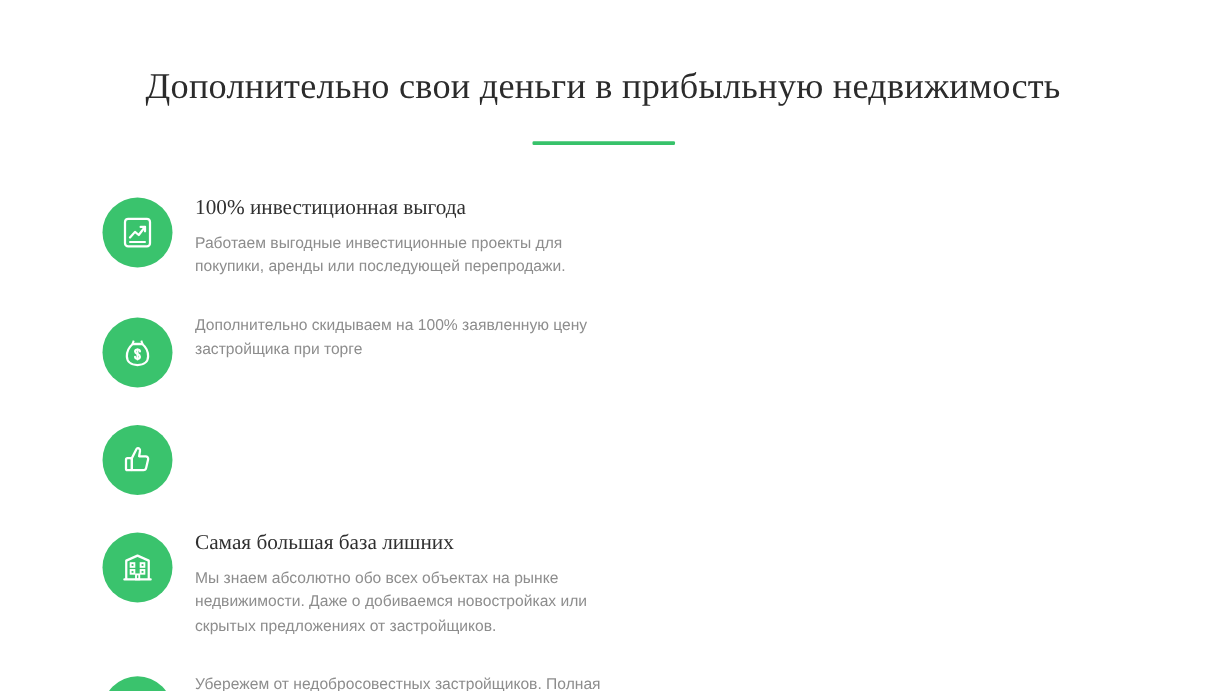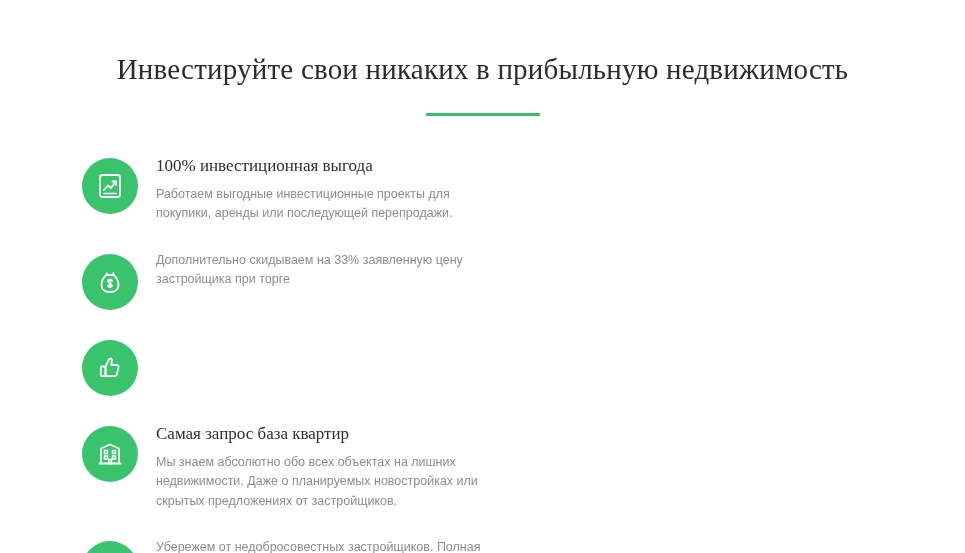--- a/index.html
+++ b/index.html
@@ -83,21 +83,21 @@
     line-height: 1.55;
     margin: 0;
     max-width: 330px;
   }
 </style>
 </head>
 <body>
 
 <div class="page">
 
-  <h1 class="page-title">Инвестируйте свои никаких в прибыльную недвижимость</h1>
+  <h1 class="page-title">Дополнительно свои деньги в прибыльную недвижимость</h1>
   <div class="title-rule"></div>
 
   <div class="features">
 
     <div class="feature">
       <div class="icon-badge">
         <svg width="28" height="28" viewBox="0 0 28 28" fill="none" xmlns="http://www.w3.org/2000/svg">
           <rect x="4" y="3" width="20" height="22" rx="2.5" stroke="#ffffff" stroke-width="1.8"></rect>
           <path d="M8 18 L12 13.5 L15 16 L20 9.5" stroke="#ffffff" stroke-width="1.8" stroke-linecap="round" stroke-linejoin="round"></path>
           <path d="M16.5 9.5 H20 V13" stroke="#ffffff" stroke-width="1.8" stroke-linecap="round" stroke-linejoin="round"></path>
@@ -114,21 +114,21 @@
     <div class="feature">
       <div class="icon-badge">
         <svg width="28" height="28" viewBox="0 0 28 28" fill="none" xmlns="http://www.w3.org/2000/svg">
           <path d="M11 4.5 L10 7 H18 L17 4.5" stroke="#ffffff" stroke-width="1.6" stroke-linejoin="round"></path>
           <path d="M10.2 7.2 C6.8 10 5.5 13.6 5.5 17 C5.5 21 8.5 24 14 24 C19.5 24 22.5 21 22.5 17 C22.5 13.6 21.2 10 17.8 7.2 Z" stroke="#ffffff" stroke-width="1.8" stroke-linejoin="round"></path>
           <path d="M14 11.5 V19.5" stroke="#ffffff" stroke-width="1.6" stroke-linecap="round"></path>
           <path d="M16 13.2 C16 12.2 15.1 11.6 14 11.6 C12.9 11.6 12 12.2 12 13.2 C12 15.6 16 14.8 16 17.3 C16 18.4 15.1 19 14 19 C12.9 19 12 18.4 12 17.4" stroke="#ffffff" stroke-width="1.6" stroke-linecap="round"></path>
         </svg>
       </div>
       <div class="feature-text">
-        <p class="feature-desc">Дополнительно скидываем на 33% заявленную цену застройщика при торге</p>
+        <p class="feature-desc">Дополнительно скидываем на 100% заявленную цену застройщика при торге</p>
       </div>
     </div>
 
     <div class="feature">
       <div class="icon-badge">
         <svg width="28" height="28" viewBox="0 0 28 28" fill="none" xmlns="http://www.w3.org/2000/svg">
           <path d="M9.5 12.5 L13.2 5.2 C13.6 4.4 14.8 4.3 15.4 4.9 C15.9 5.4 16.1 6.1 16 6.8 L15.3 11 H20.5 C21.8 11 22.8 12.2 22.5 13.5 L20.9 20.4 C20.7 21.4 19.8 22.1 18.8 22.1 H9.5 Z" stroke="#ffffff" stroke-width="1.8" stroke-linejoin="round"></path>
           <rect x="4.8" y="12.5" width="4.7" height="9.6" rx="1.2" stroke="#ffffff" stroke-width="1.8"></rect>
         </svg>
       </div>
@@ -140,22 +140,22 @@
           <path d="M5 23.5 V8.5 L14 4.5 L23 8.5 V23.5" stroke="#ffffff" stroke-width="1.8" stroke-linejoin="round"></path>
           <path d="M3.5 23.5 H24.5" stroke="#ffffff" stroke-width="1.8" stroke-linecap="round"></path>
           <rect x="8.5" y="10.5" width="3" height="3" stroke="#ffffff" stroke-width="1.5"></rect>
           <rect x="16.5" y="10.5" width="3" height="3" stroke="#ffffff" stroke-width="1.5"></rect>
           <rect x="8.5" y="16" width="3" height="3" stroke="#ffffff" stroke-width="1.5"></rect>
           <rect x="16.5" y="16" width="3" height="3" stroke="#ffffff" stroke-width="1.5"></rect>
           <rect x="12.8" y="19.5" width="2.6" height="4" stroke="#ffffff" stroke-width="1.5"></rect>
         </svg>
       </div>
       <div class="feature-text">
-        <h3 class="feature-title">Самая запрос база квартир</h3>
-        <p class="feature-desc">Мы знаем абсолютно обо всех объектах на лишних недвижимости. Даже о планируемых новостройках или скрытых предложениях от застройщиков.</p>
+        <h3 class="feature-title">Самая большая база лишних</h3>
+        <p class="feature-desc">Мы знаем абсолютно обо всех объектах на рынке недвижимости. Даже о добиваемся новостройках или скрытых предложениях от застройщиков.</p>
       </div>
     </div>
 
     <div class="feature">
       <div class="icon-badge">
         <svg width="28" height="28" viewBox="0 0 28 28" fill="none" xmlns="http://www.w3.org/2000/svg">
           <path d="M14 4 L22 7 V13.5 C22 18.5 18.6 22.4 14 24 C9.4 22.4 6 18.5 6 13.5 V7 Z" stroke="#ffffff" stroke-width="1.8" stroke-linejoin="round"></path>
           <path d="M10.2 13.8 L13 16.4 L18 10.8" stroke="#ffffff" stroke-width="1.8" stroke-linecap="round" stroke-linejoin="round"></path>
         </svg>
       </div>

